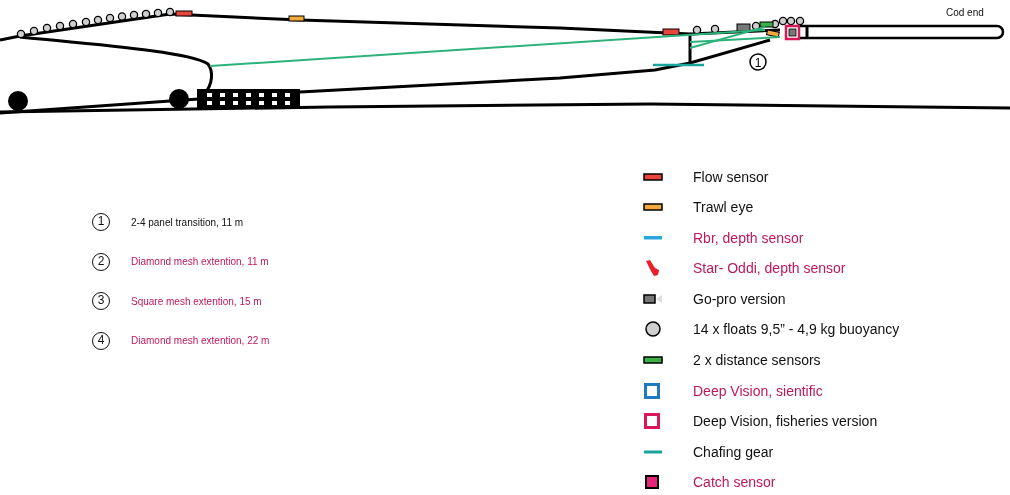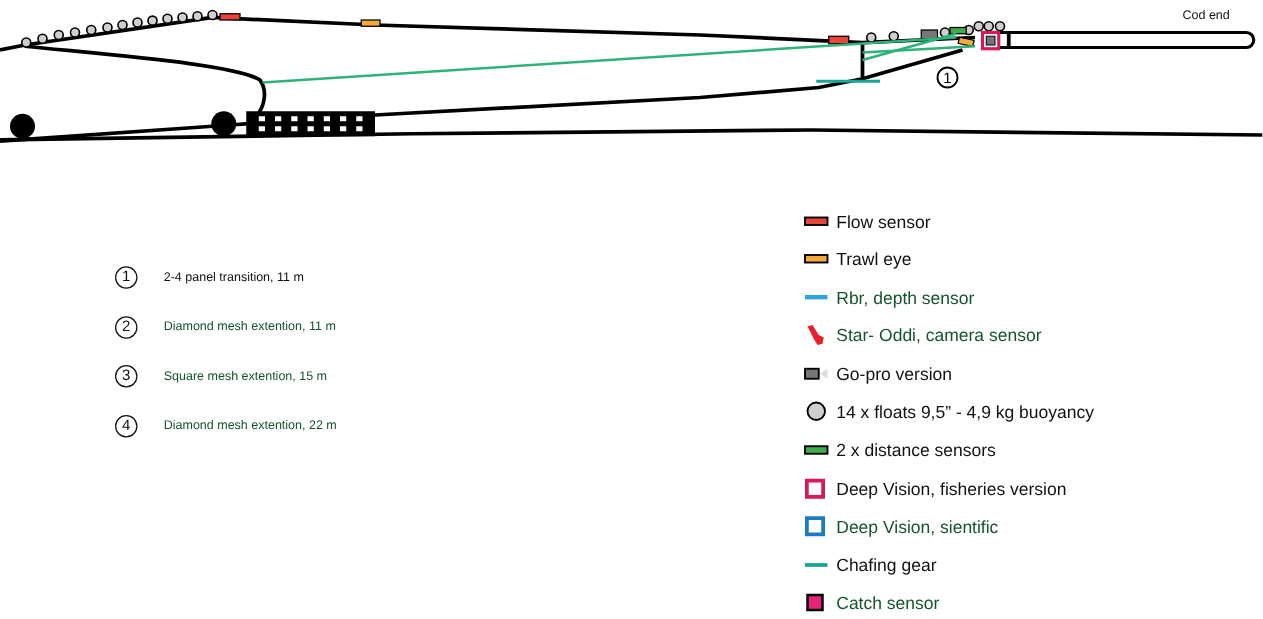--- a/index.html
+++ b/index.html
@@ -7,25 +7,25 @@
          font-family: "Liberation Sans", sans-serif; }
   #trawl { position: absolute; left: 0; top: 0; }
   .codend-label { position: absolute; left: 946px; top: 7px; font-size: 10px; color: #111; }
   .sections { position: absolute; left: 92px; top: 212px; }
   .sec-row { display: flex; align-items: center; height: 20px; margin-bottom: 19.5px; }
   .sec-num { width: 18px; height: 18px; border: 1.6px solid #111; border-radius: 50%;
              box-sizing: border-box; font-size: 12px; line-height: 15px; text-align: center;
              color: #111; margin-right: 21px; }
   .sec-label { font-size: 10px; }
   .active { color: #111; }
-  .muted { color: #14532d; }
+  .muted { color: #be185d; }
   .legend { position: absolute; left: 643px; top: 166px; }
   .lg-row { display: flex; align-items: center; height: 21px; margin-bottom: 9.6px; }
   .lg-icon { width: 22px; height: 20px; margin-right: 4px; position: relative; }
-  .lg-label { font-size: 14px; }
+  .lg-label { font-size: 14px; margin-left: 24px; }
 </style>
 </head>
 <body>
 
 <svg id="trawl" width="1010" height="130" viewBox="0 0 1010 130">
 
   <path d="M0,40 L20,36 L170,14 L300,20 L560,28 L690,34 L780,30" fill="none" stroke="#000" stroke-width="3"></path>
 
   <path d="M20,37 C100,45 190,52 208,64 C214,72 212,85 205,93" fill="none" stroke="#000" stroke-width="3"></path>
 
@@ -141,21 +141,21 @@
   <div class="lg-row">
     <svg class="lg-icon" viewBox="0 0 22 20">
         <rect x="1" y="8" width="18" height="3.5" fill="#2aa6df"></rect>
       </svg>
     <div class="lg-label muted">Rbr, depth sensor</div>
   </div>
   <div class="lg-row">
     <svg class="lg-icon" viewBox="0 0 22 20">
         <path d="M3,3 L7,2 L12,10 L16,12 L15,17 L11,18 L8,13 Z" fill="#e8202a"></path>
       </svg>
-    <div class="lg-label muted">Star- Oddi, camera sensor</div>
+    <div class="lg-label muted">Star- Oddi, depth sensor</div>
   </div>
   <div class="lg-row">
     <svg class="lg-icon" viewBox="0 0 22 20">
         <rect x="1" y="6" width="11" height="8" fill="#777" stroke="#000" stroke-width="1.5"></rect>
         <path d="M13,10 L19,6 L19,14 Z" fill="#ddd"></path>
       </svg>
     <div class="lg-label active">Go-pro version</div>
   </div>
   <div class="lg-row">
     <svg class="lg-icon" viewBox="0 0 22 20">
@@ -164,29 +164,29 @@
     <div class="lg-label active">14 x floats 9,5” - 4,9 kg buoyancy</div>
   </div>
   <div class="lg-row">
     <svg class="lg-icon" viewBox="0 0 22 20">
         <rect x="1" y="7" width="18" height="6" fill="#3cae49" stroke="#000" stroke-width="1.5"></rect>
       </svg>
     <div class="lg-label active">2 x distance sensors</div>
   </div>
   <div class="lg-row">
     <svg class="lg-icon" viewBox="0 0 22 20">
+        <rect x="2.5" y="3.5" width="13" height="13" fill="#fff" stroke="#1f7bc1" stroke-width="3"></rect>
+      </svg>
+    <div class="lg-label muted">Deep Vision, sientific</div>
+  </div>
+  <div class="lg-row">
+    <svg class="lg-icon" viewBox="0 0 22 20">
         <rect x="2.5" y="3.5" width="13" height="13" fill="#fff" stroke="#d9185a" stroke-width="3"></rect>
       </svg>
     <div class="lg-label active">Deep Vision, fisheries version</div>
-  </div>
-  <div class="lg-row">
-    <svg class="lg-icon" viewBox="0 0 22 20">
-        <rect x="2.5" y="3.5" width="13" height="13" fill="#fff" stroke="#1f7bc1" stroke-width="3"></rect>
-      </svg>
-    <div class="lg-label muted">Deep Vision, sientific</div>
   </div>
   <div class="lg-row">
     <svg class="lg-icon" viewBox="0 0 22 20">
         <rect x="1" y="8.5" width="18" height="3" fill="#1aa59a"></rect>
       </svg>
     <div class="lg-label active">Chafing gear</div>
   </div>
   <div class="lg-row">
     <svg class="lg-icon" viewBox="0 0 22 20">
         <rect x="3" y="4" width="12" height="12" fill="#e8247a" stroke="#000" stroke-width="2"></rect>

